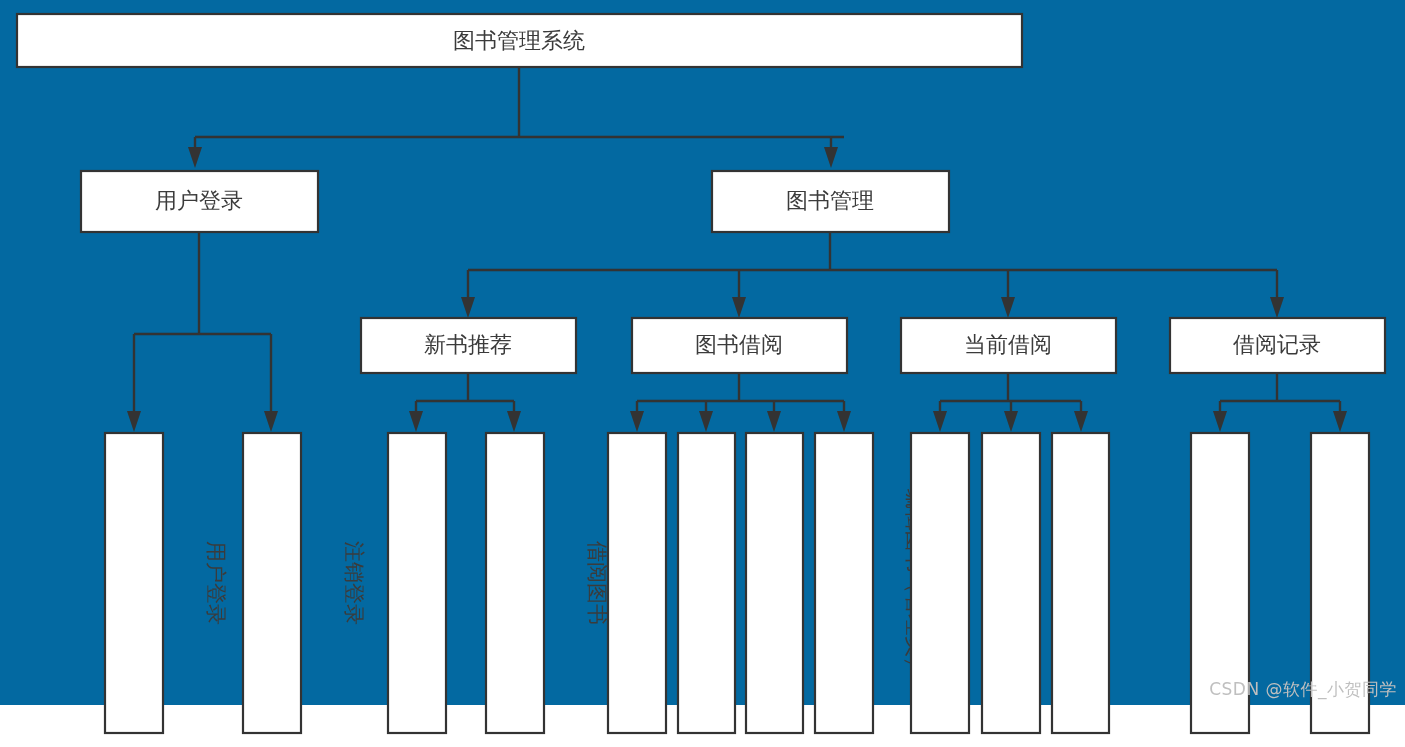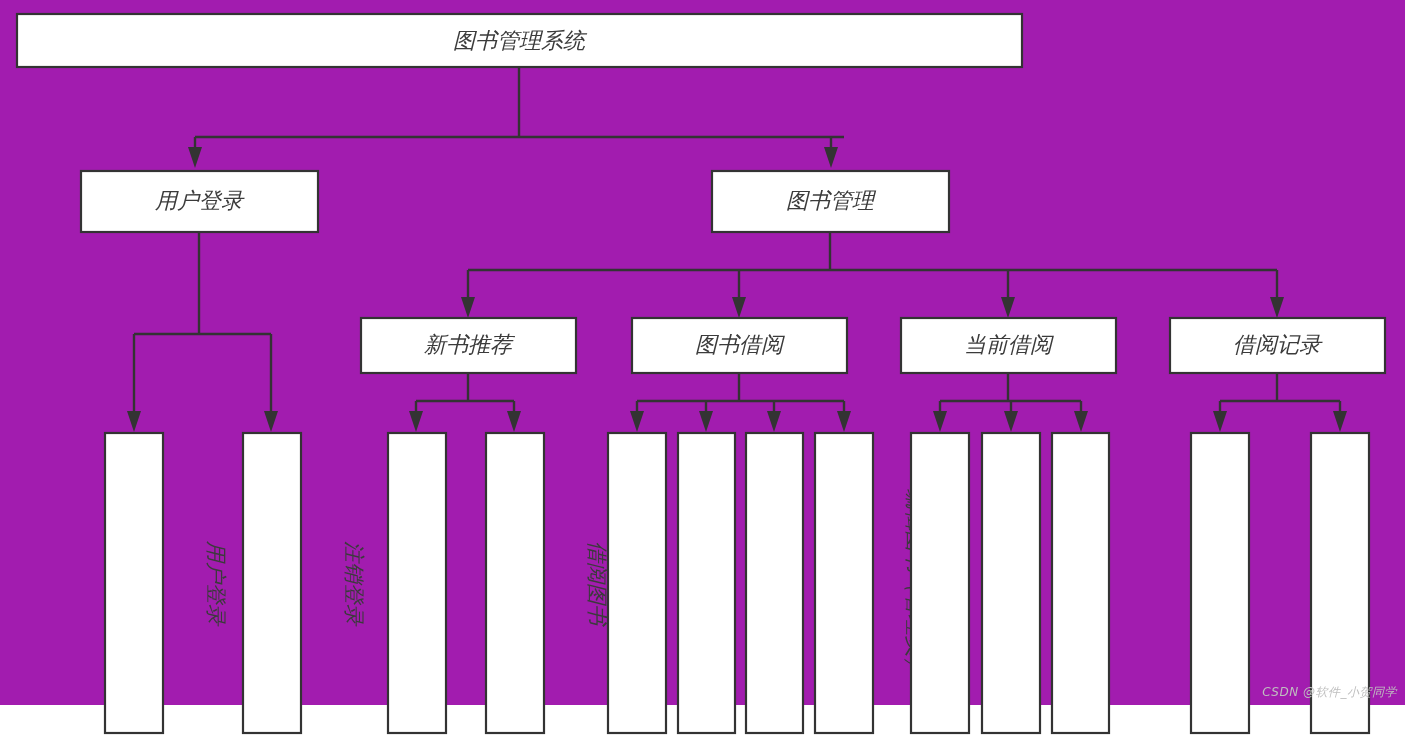--- a/index.html
+++ b/index.html
@@ -11,22 +11,21 @@
   body {
     width: 1405px;
     height: 747px;
     overflow: hidden;
     font-family: "DejaVu Sans", "Liberation Sans", sans-serif;
   }
   #diagram-root {
     position: relative;
     width: 1405px;
     height: 705px;
-    background: #a21caf;
-    font-style: italic;
+    background: #0369a1;
   }
   svg#flowchart {
     position: absolute;
     left: 0;
     top: 0;
     width: 1405px;
     height: 747px;
     display: block;
   }
   .node-box {
@@ -55,21 +54,21 @@
     fill: #3b3b3b;
     font-family: "DejaVu Sans", "Liberation Sans", sans-serif;
     font-size: 21px;
     text-anchor: middle;
   }
   .watermark {
     position: absolute;
     right: 8px;
     bottom: 4px;
     font-family: "DejaVu Sans", "Liberation Sans", sans-serif;
-    font-size: 12px;
+    font-size: 17px;
     color: #bfbfbf;
     letter-spacing: 0.5px;
     white-space: nowrap;
     user-select: none;
   }
 </style>
 </head>
 <body>
 
 <div id="diagram-root">

